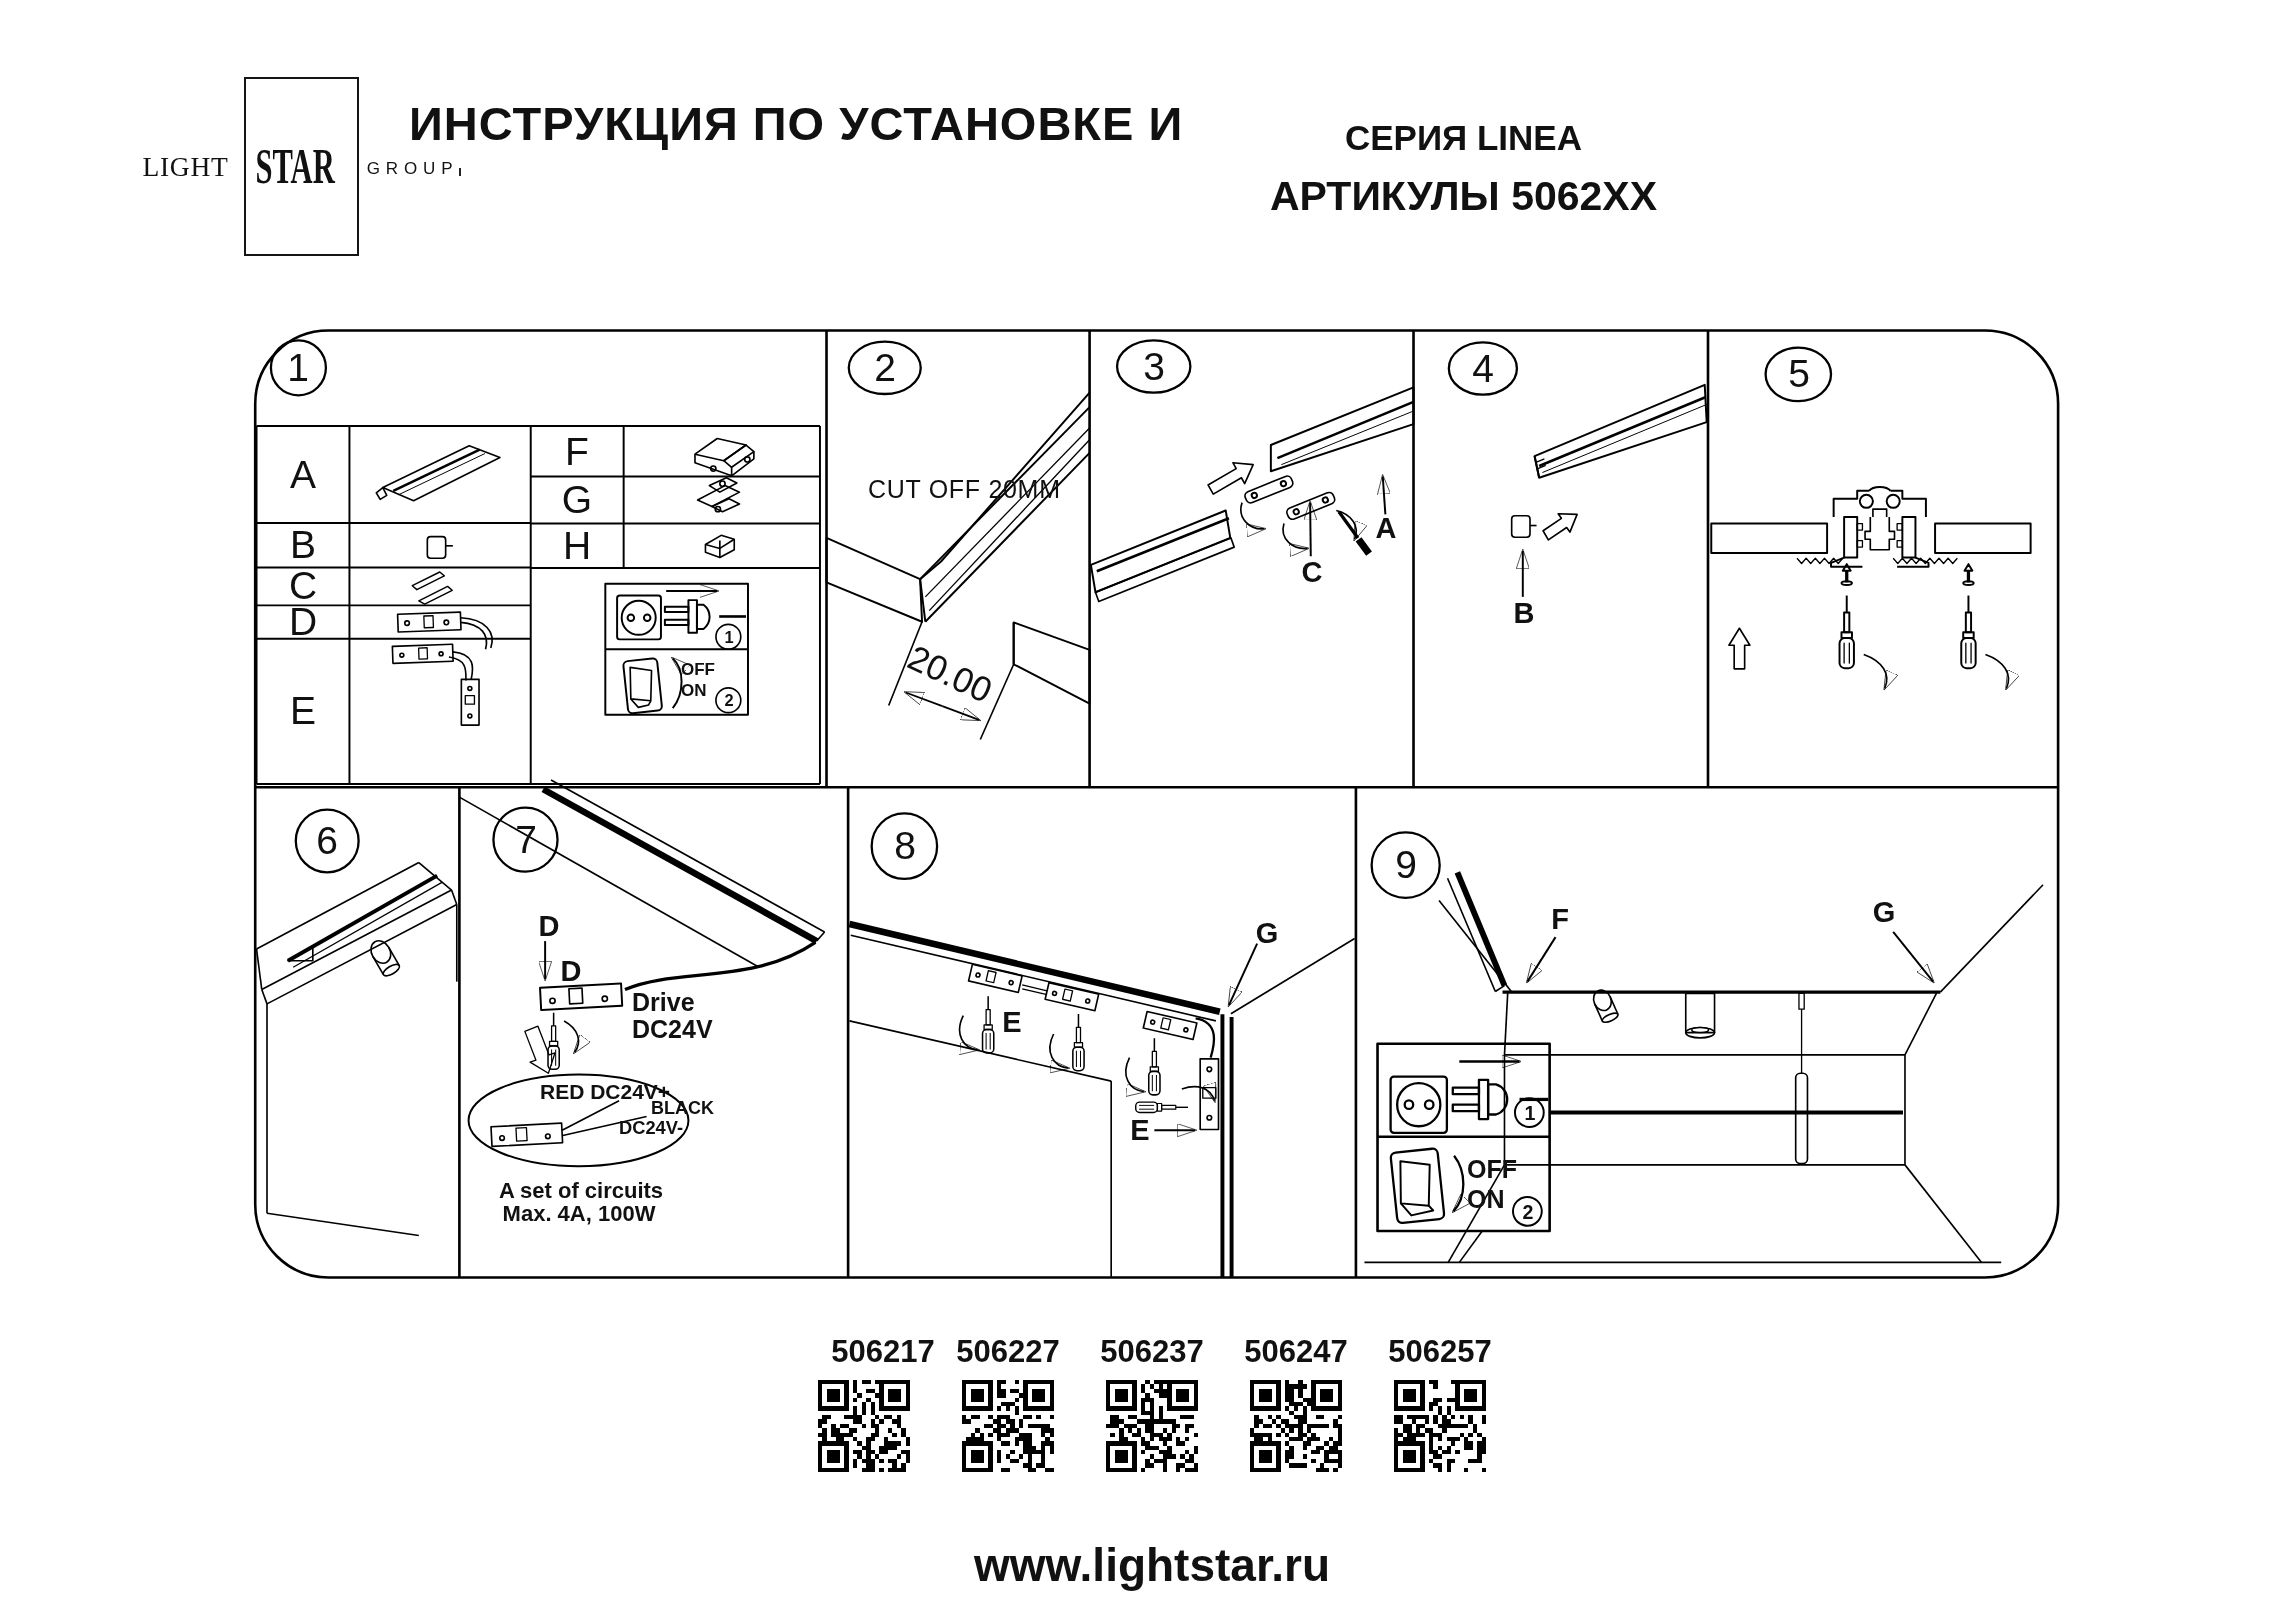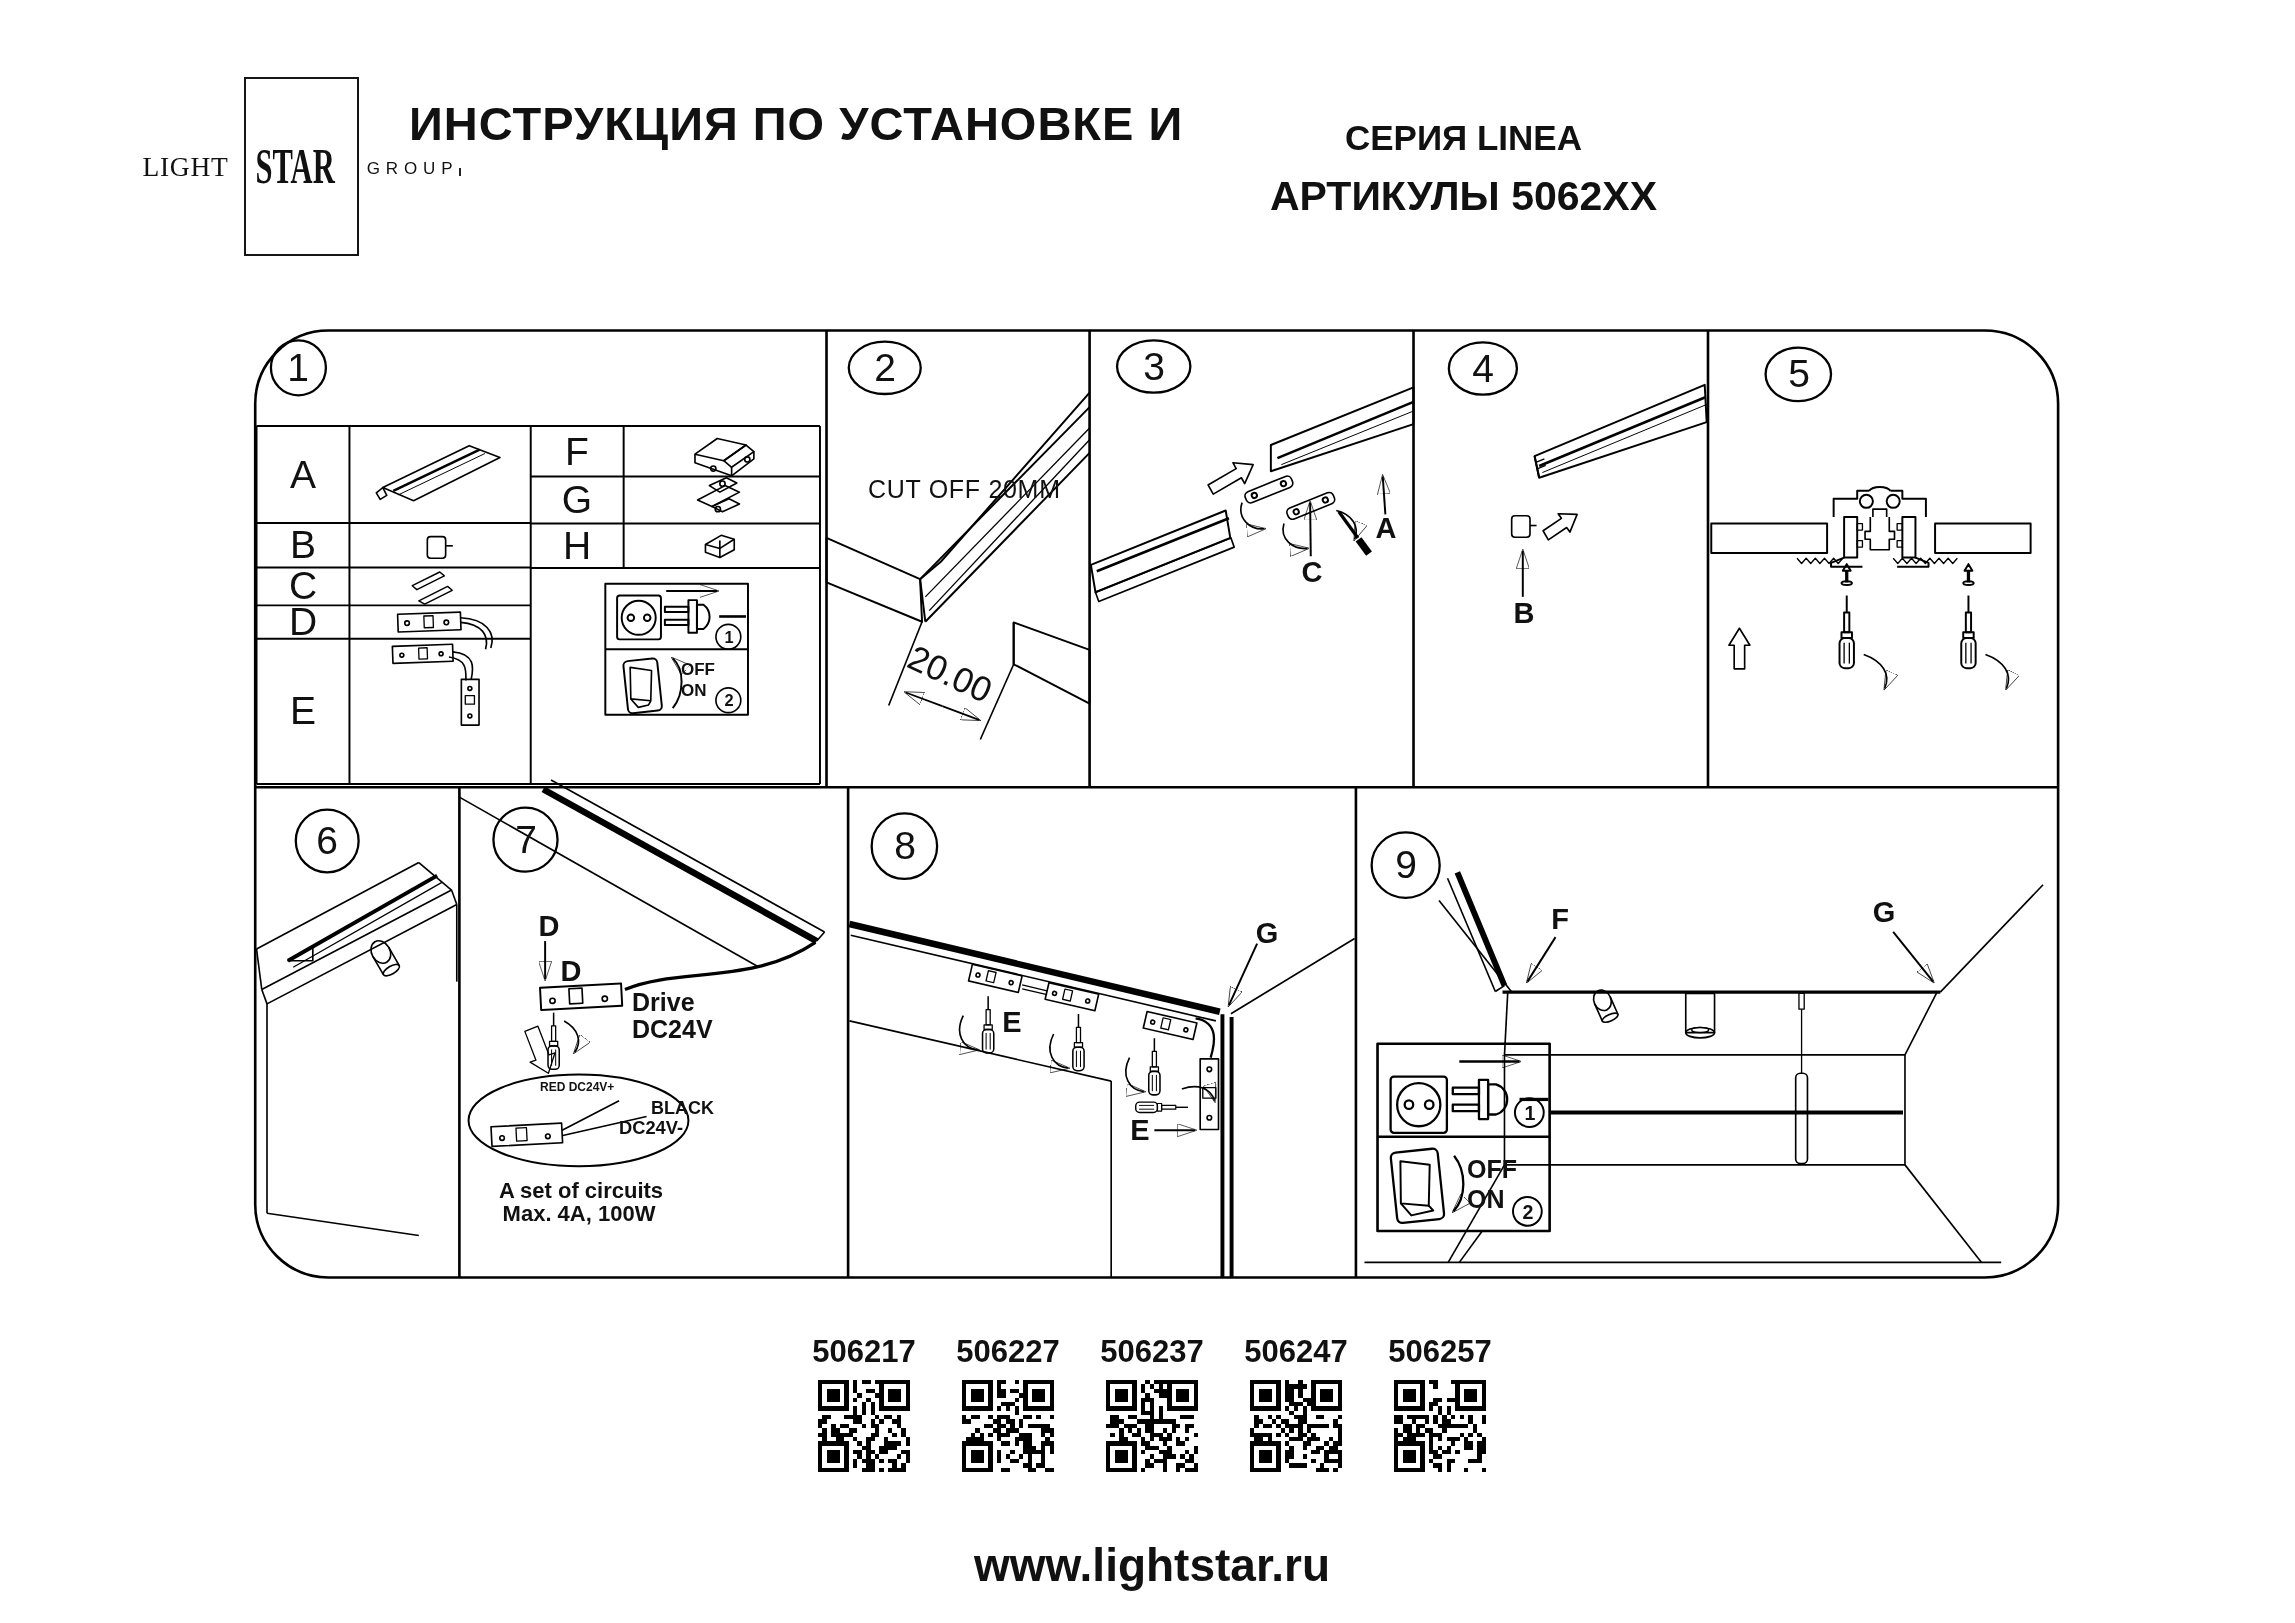--- a/index.html
+++ b/index.html
@@ -465,38 +465,38 @@
 <div class="abs ctr dim" style="left:950px;top:674px">20.00</div>
 
 <div class="abs ctr plab" style="left:1386px;top:528px">A</div>
 <div class="abs ctr plab" style="left:1312px;top:572px">C</div>
 <div class="abs ctr plab" style="left:1524px;top:613px">B</div>
 
 <div class="abs ctr plab" style="left:549px;top:926px">D</div>
 <div class="abs ctr plab" style="left:571px;top:971px">D</div>
 <div class="abs b" style="left:632px;top:988px;font-size:25px">Drive</div>
 <div class="abs b" style="left:632px;top:1015px;font-size:25px">DC24V</div>
-<div class="abs b" style="left:540px;top:1080px;font-size:12px">RED DC24V+</div>
+<div class="abs b" style="left:540px;top:1080px;font-size:21px">RED DC24V+</div>
 <div class="abs b" style="left:651px;top:1098px;font-size:18px">BLACK</div>
 <div class="abs b" style="left:619px;top:1117px;font-size:18.3px">DC24V-</div>
 <div class="abs ctr b" style="left:581px;top:1191px;font-size:22px">A set of circuits</div>
 <div class="abs ctr b" style="left:579px;top:1214px;font-size:22px">Max. 4A, 100W</div>
 
 <div class="abs ctr plab" style="left:1012px;top:1022px">E</div>
 <div class="abs ctr plab" style="left:1140px;top:1130px">E</div>
 <div class="abs ctr plab" style="left:1267px;top:933px">G</div>
 
 <div class="abs ctr plab" style="left:1560px;top:919px">F</div>
 <div class="abs ctr plab" style="left:1884px;top:912px">G</div>
 <div class="abs ctr badge" style="left:1530px;top:1113px;font-size:19.6px">1</div>
 <div class="abs b" style="left:1467px;top:1155px;font-size:25px">OFF</div>
 <div class="abs b" style="left:1467px;top:1185px;font-size:25px">ON</div>
 <div class="abs ctr badge" style="left:1528px;top:1212px;font-size:19.6px">2</div>
 
-<div class="abs ctr code" style="left:864px;top:1352px">506217</div>
+<div class="abs ctr code" style="left:883px;top:1352px">506217</div>
 <div class="abs ctr code" style="left:1008px;top:1352px">506227</div>
 <div class="abs ctr code" style="left:1152px;top:1352px">506237</div>
 <div class="abs ctr code" style="left:1296px;top:1352px">506247</div>
 <div class="abs ctr code" style="left:1440px;top:1352px">506257</div>
 <div class="abs qr" style="left:818px;top:1380px"><svg viewBox="0 0 21 21" width="92" height="92" shape-rendering="crispEdges" fill="#000">
       <rect x="0" y="0" width="1" height="1"></rect>
       <rect x="1" y="0" width="1" height="1"></rect>
       <rect x="2" y="0" width="1" height="1"></rect>
       <rect x="3" y="0" width="1" height="1"></rect>
       <rect x="4" y="0" width="1" height="1"></rect>

